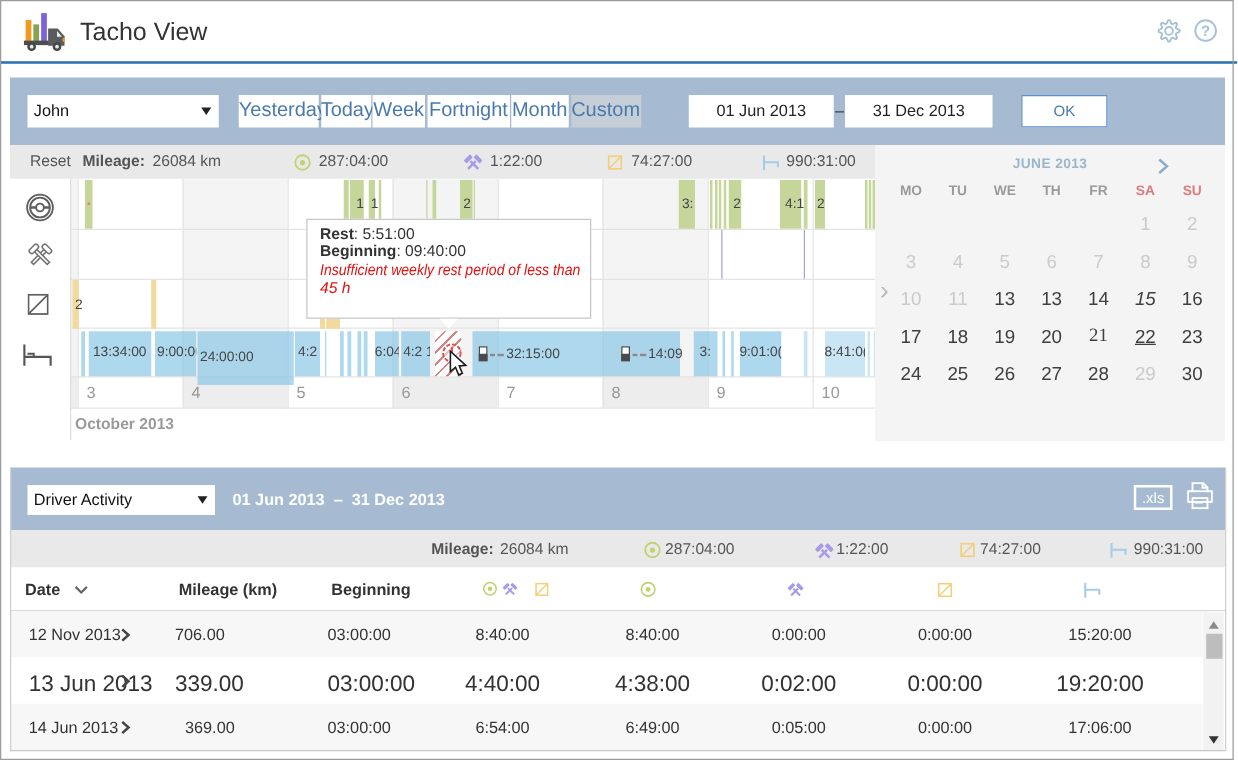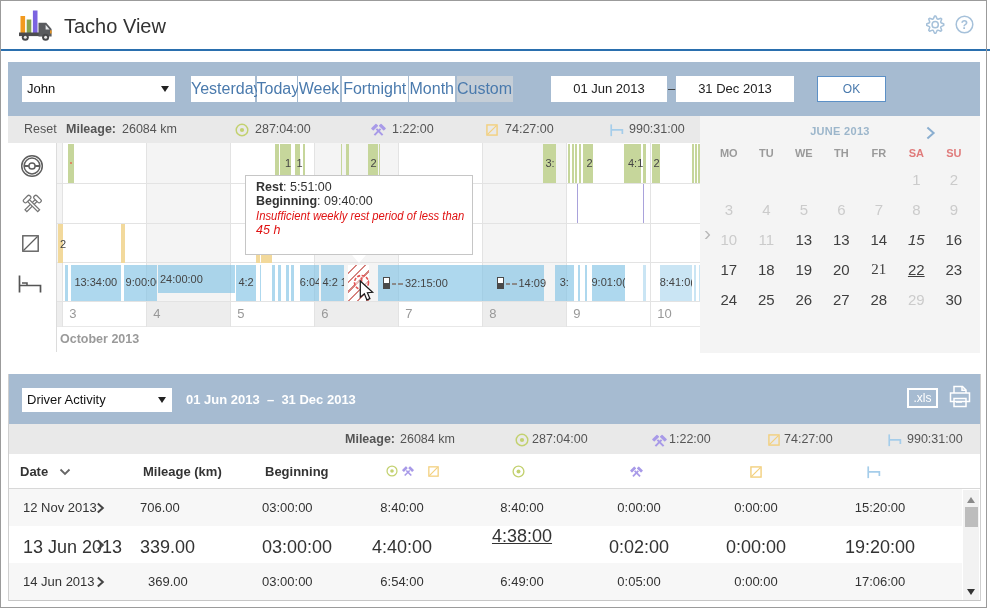--- a/index.html
+++ b/index.html
@@ -197,21 +197,21 @@
 <div class="ybar" style="left:256px; top:223.5px; width:3.6px; height:39.5px;"></div>
 <div class="ybar" style="left:261.3px; top:223.5px; width:10.7px; height:39.5px;"></div>
 <div class="blbl" style="left:60px; top:238px;">2</div>
 <div class="bbar" style="left:64.8px; top:265px; width:2.8px; height:35.5px;"></div>
 <div class="bbar" style="left:70.5px; top:265px; width:50.6px; height:35.5px;">
       <span class="lb">13:34:00</span>
     </div>
 <div class="bbar" style="left:123.6px; top:265px; width:33.4px; height:35.5px;">
       <span class="lb" style="text-align:left; padding-left:2px;">9:00:00</span>
     </div>
-<div class="bbar" style="left:158px; top:265px; width:77px; height:28px;">
+<div class="bbar" style="left:158px; top:265px; width:77px; height:43px;">
       <span class="lb" style="text-align:left; padding-left:2px;">24:00:00</span>
     </div>
 <div class="bbar" style="left:236px; top:265px; width:20.2px; height:35.5px;">
       <span class="lb">4:2</span>
     </div>
 <div class="bbar" style="left:259.8px; top:265px; width:1.5px; height:35.5px;"></div>
 <div class="bbar" style="left:272.2px; top:265px; width:3px; height:35.5px;"></div>
 <div class="bbar" style="left:278.2px; top:265px; width:2.9px; height:35.5px;"></div>
 <div class="bbar" style="left:285.7px; top:265px; width:3px; height:35.5px;"></div>
 <div class="bbar" style="left:291.3px; top:265px; width:2.3px; height:35.5px;"></div>
@@ -431,21 +431,21 @@
 <span class="ctr" style="left:827px; top:11px;">15:20:00</span>
 </div>
 <div class="trow" style="top:526px; background:#fff; font-size:18px; color:#333;padding-left:44px;">
 <span style="left:15px; top:11px;">13 Jun 2013</span>
 <svg style="position:absolute; left:88px; top:13px;" width="9" height="12" viewBox="0 0 9 12">
 <path d="M1.8 1.5 L6.8 6 L1.8 10.5" fill="none" stroke="#444" stroke-width="2"></path>
       </svg>
 <span style="left:132px; top:11px;">339.00</span>
 <span style="left:254px; top:11px;">03:00:00</span>
 <span class="ctr" style="left:349px; top:11px;">4:40:00</span>
-<span class="ctr" style="left:469px; top:0;text-decoration:underline;">4:38:00</span>
+<span class="ctr" style="left:469px; top:11px;">4:38:00</span>
 <span class="ctr" style="left:586px; top:11px;">0:02:00</span>
 <span class="ctr" style="left:703px; top:11px;">0:00:00</span>
 <span class="ctr" style="left:827px; top:11px;">19:20:00</span>
 </div>
 <div class="trow" style="top:563px; background:#f7f7f7; font-size:13px; color:#333;">
 <span style="left:15px; top:11px;">14 Jun 2013</span>
 <svg style="position:absolute; left:88px; top:13px;" width="9" height="12" viewBox="0 0 9 12">
 <path d="M1.8 1.5 L6.8 6 L1.8 10.5" fill="none" stroke="#444" stroke-width="2"></path>
       </svg>
 <span style="left:140px; top:11px;">369.00</span>

